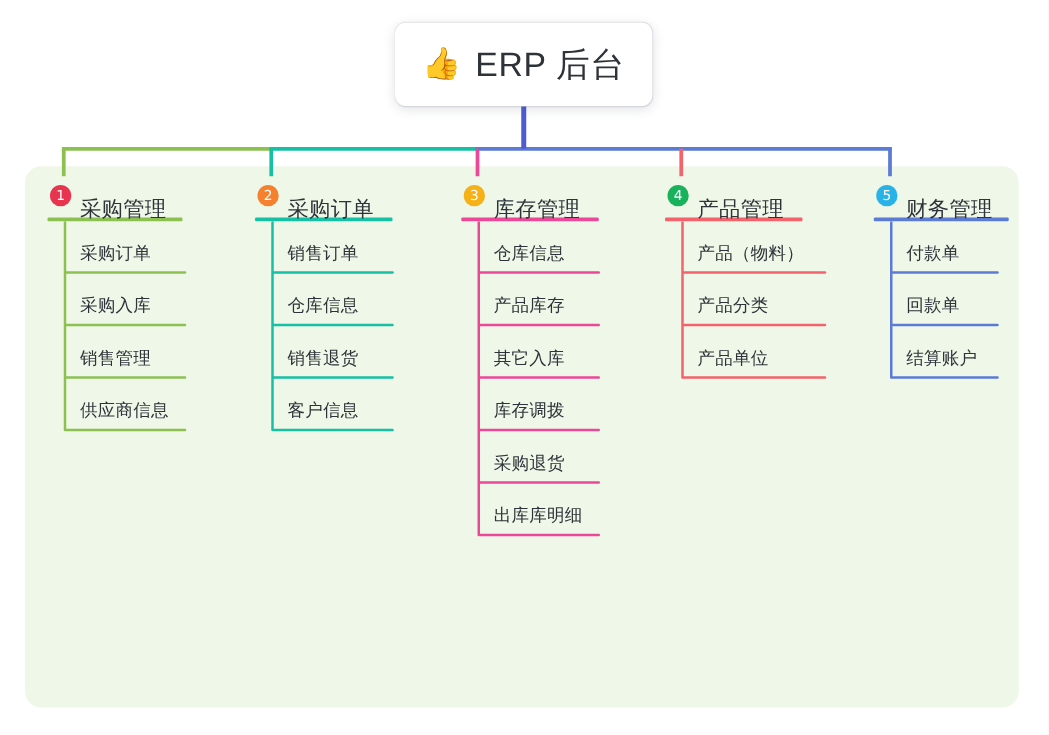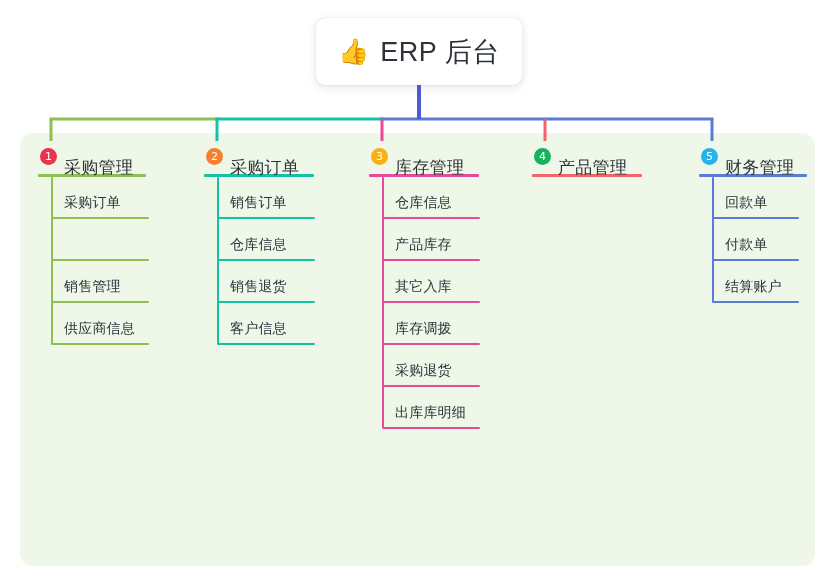--- a/index.html
+++ b/index.html
@@ -175,20 +175,21 @@
           <span class="branch-title">采购管理</span>
         </div>
         <div class="head-rule" style="background: rgb(140, 193, 82); width: 108px;"></div>
         <div class="items">
           <div class="spine" style="background: rgb(140, 193, 82);"></div>
           <div class="item">
             <div class="item-label">采购订单</div>
             <div class="item-rule" style="background: rgb(140, 193, 82); width: 97px;"></div>
           </div>
           <div class="item">
+            <div class="item-label">采购入库</div>
             <div class="item-rule" style="background: rgb(140, 193, 82); width: 97px;"></div>
           </div>
           <div class="item">
             <div class="item-label">销售管理</div>
             <div class="item-rule" style="background: rgb(140, 193, 82); width: 97px;"></div>
           </div>
           <div class="item">
             <div class="item-label">供应商信息</div>
             <div class="item-rule" style="background: rgb(140, 193, 82); width: 97px;"></div>
           </div>
@@ -253,38 +254,53 @@
             <div class="item-rule" style="background: rgb(236, 72, 153); width: 97px;"></div>
           </div>
         </div>
       </div>
       <div class="branch" style="left: 532px;">
         <div class="branch-head">
           <span class="badge" style="background: rgb(24, 177, 92);">4</span>
           <span class="branch-title">产品管理</span>
         </div>
         <div class="head-rule" style="background: rgb(244, 99, 107); width: 110px;"></div>
+        <div class="items">
+          <div class="spine" style="background: rgb(244, 99, 107);"></div>
+          <div class="item">
+            <div class="item-label">产品（物料）</div>
+            <div class="item-rule" style="background: rgb(244, 99, 107); width: 115px;"></div>
+          </div>
+          <div class="item">
+            <div class="item-label">产品分类</div>
+            <div class="item-rule" style="background: rgb(244, 99, 107); width: 115px;"></div>
+          </div>
+          <div class="item">
+            <div class="item-label">产品单位</div>
+            <div class="item-rule" style="background: rgb(244, 99, 107); width: 115px;"></div>
+          </div>
+        </div>
       </div>
       <div class="branch" style="left: 699px;">
         <div class="branch-head">
           <span class="badge" style="background: rgb(40, 179, 232);">5</span>
           <span class="branch-title">财务管理</span>
         </div>
         <div class="head-rule" style="background: rgb(91, 123, 213); width: 108px;"></div>
         <div class="items">
           <div class="spine" style="background: rgb(91, 123, 213);"></div>
           <div class="item">
+            <div class="item-label">付款单</div>
+            <div class="item-rule" style="background: rgb(91, 123, 213); width: 86px;"></div>
+          </div>
+          <div class="item">
             <div class="item-label">回款单</div>
             <div class="item-rule" style="background: rgb(91, 123, 213); width: 86px;"></div>
           </div>
           <div class="item">
-            <div class="item-label">付款单</div>
-            <div class="item-rule" style="background: rgb(91, 123, 213); width: 86px;"></div>
-          </div>
-          <div class="item">
             <div class="item-label">结算账户</div>
             <div class="item-rule" style="background: rgb(91, 123, 213); width: 86px;"></div>
           </div>
         </div>
       </div>
     </div>
 
 </div>
 
 </body></html>

